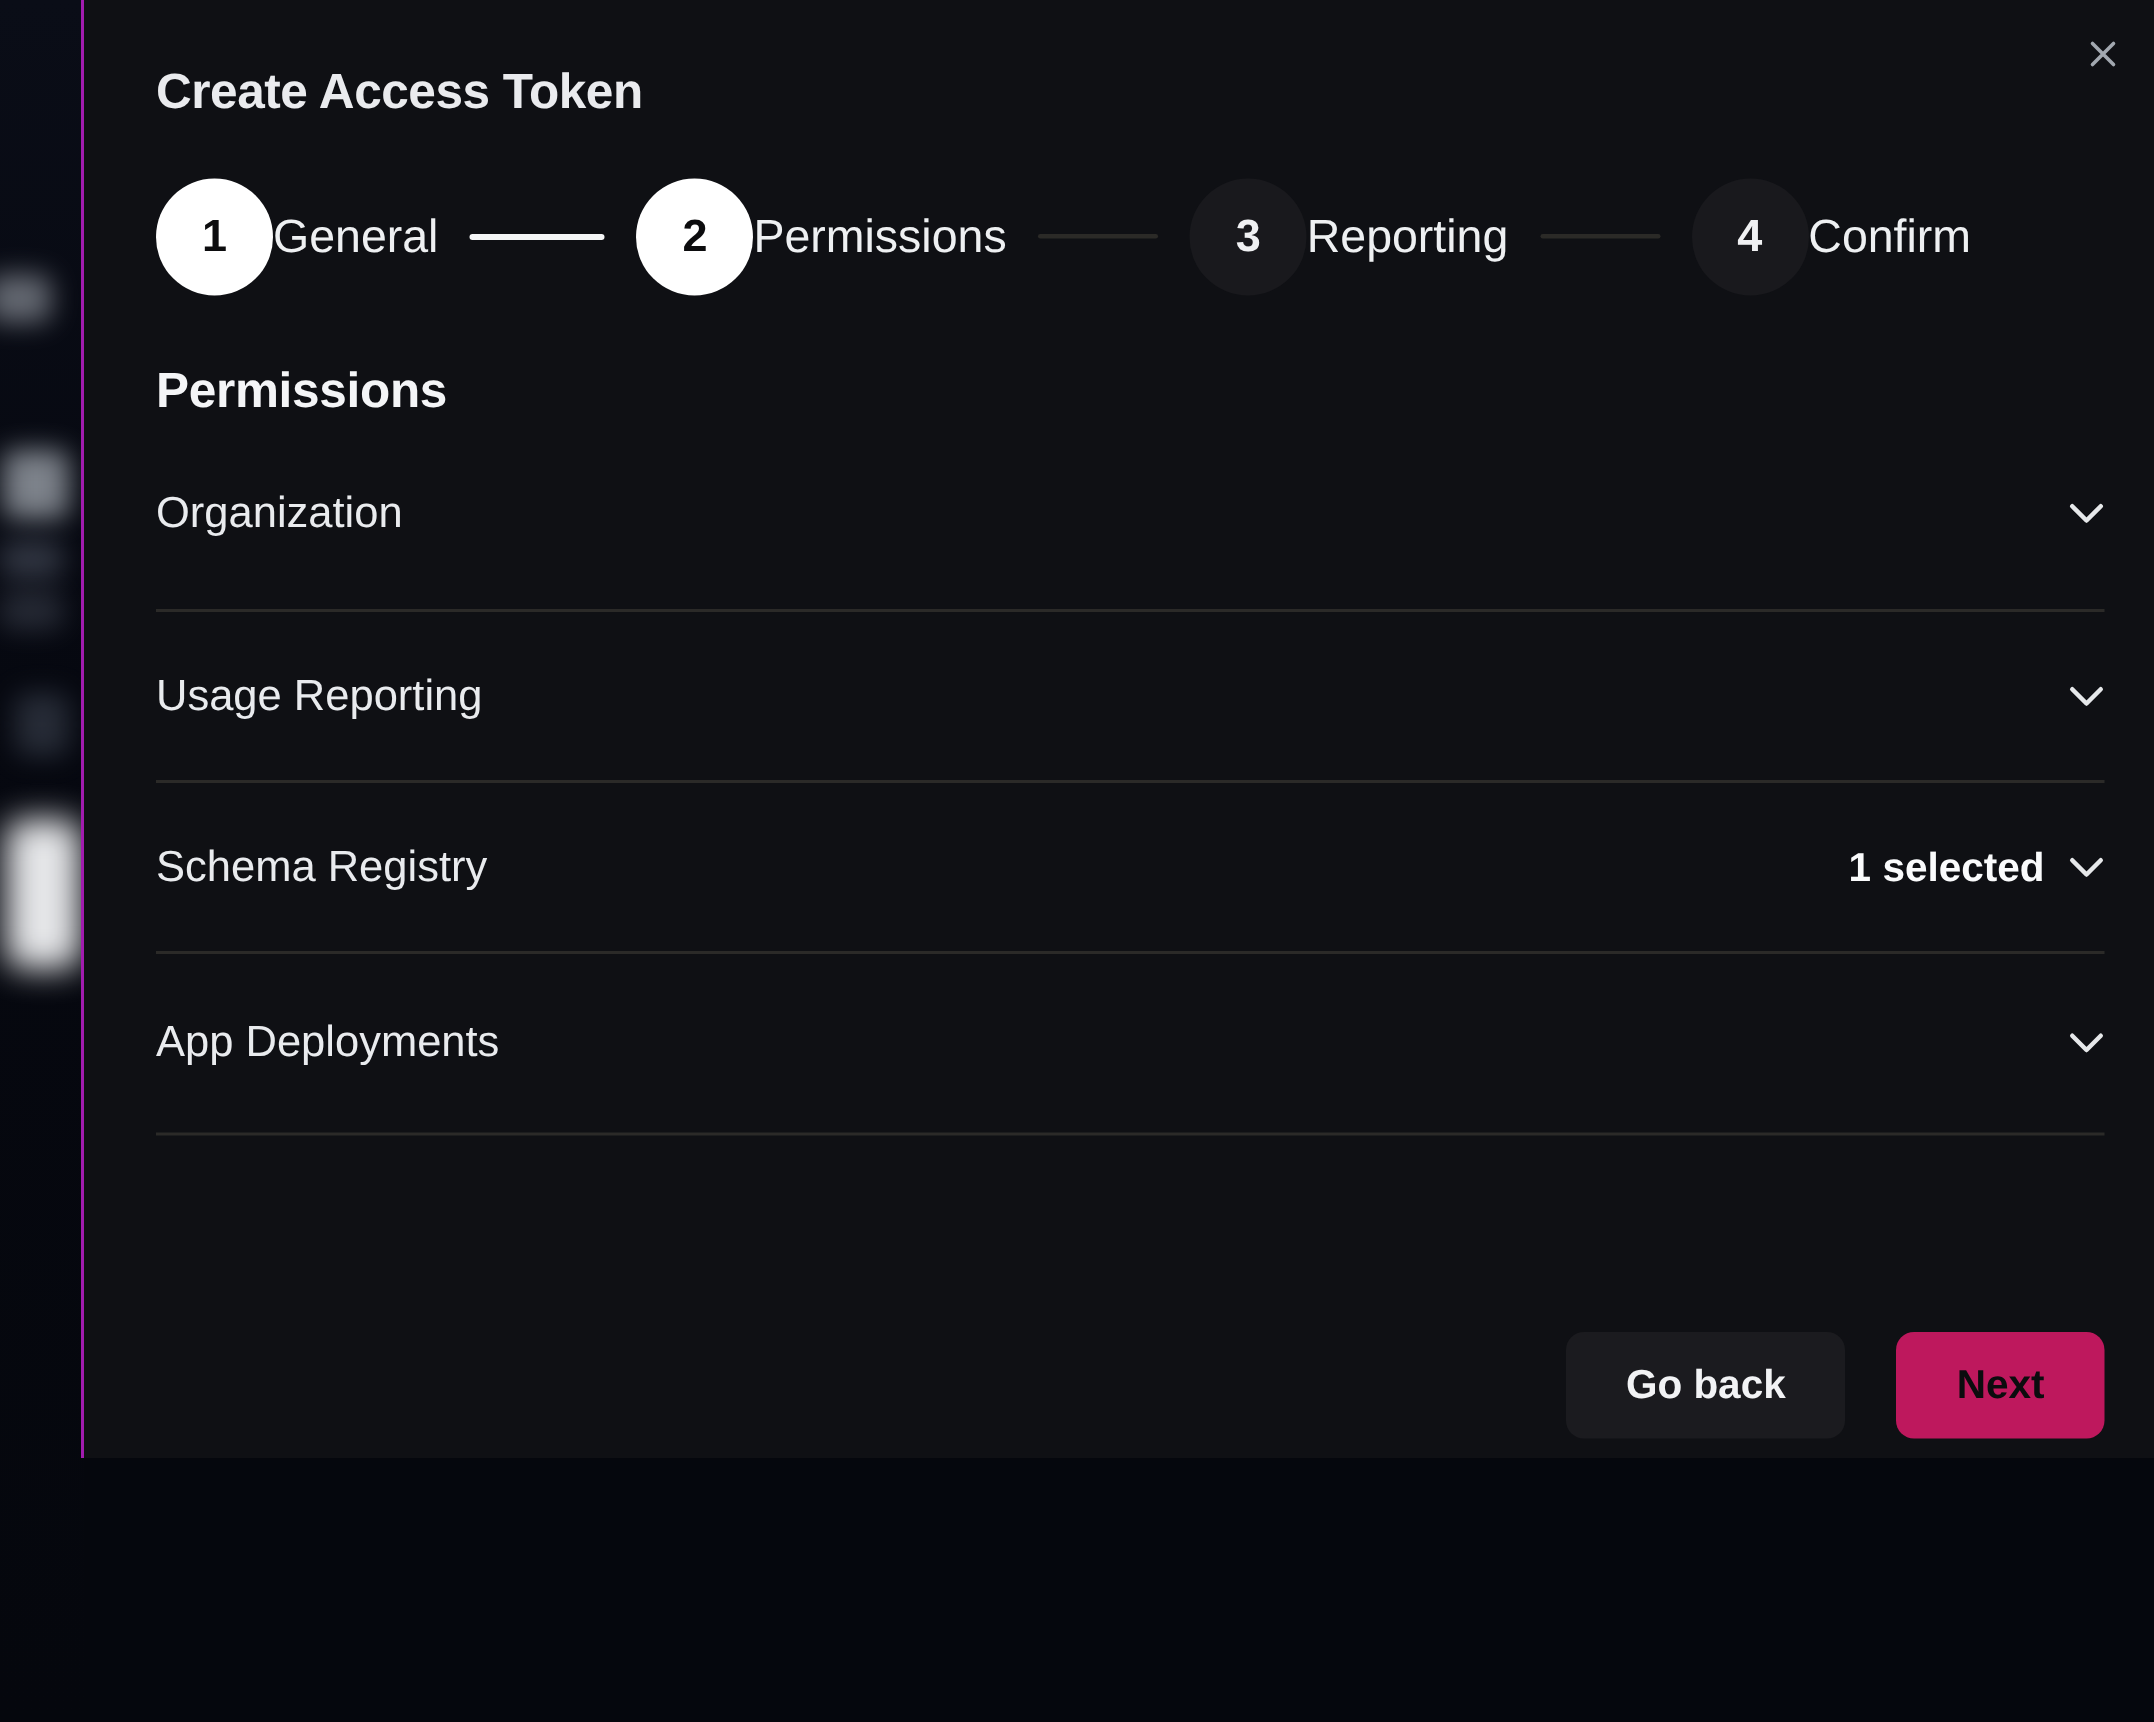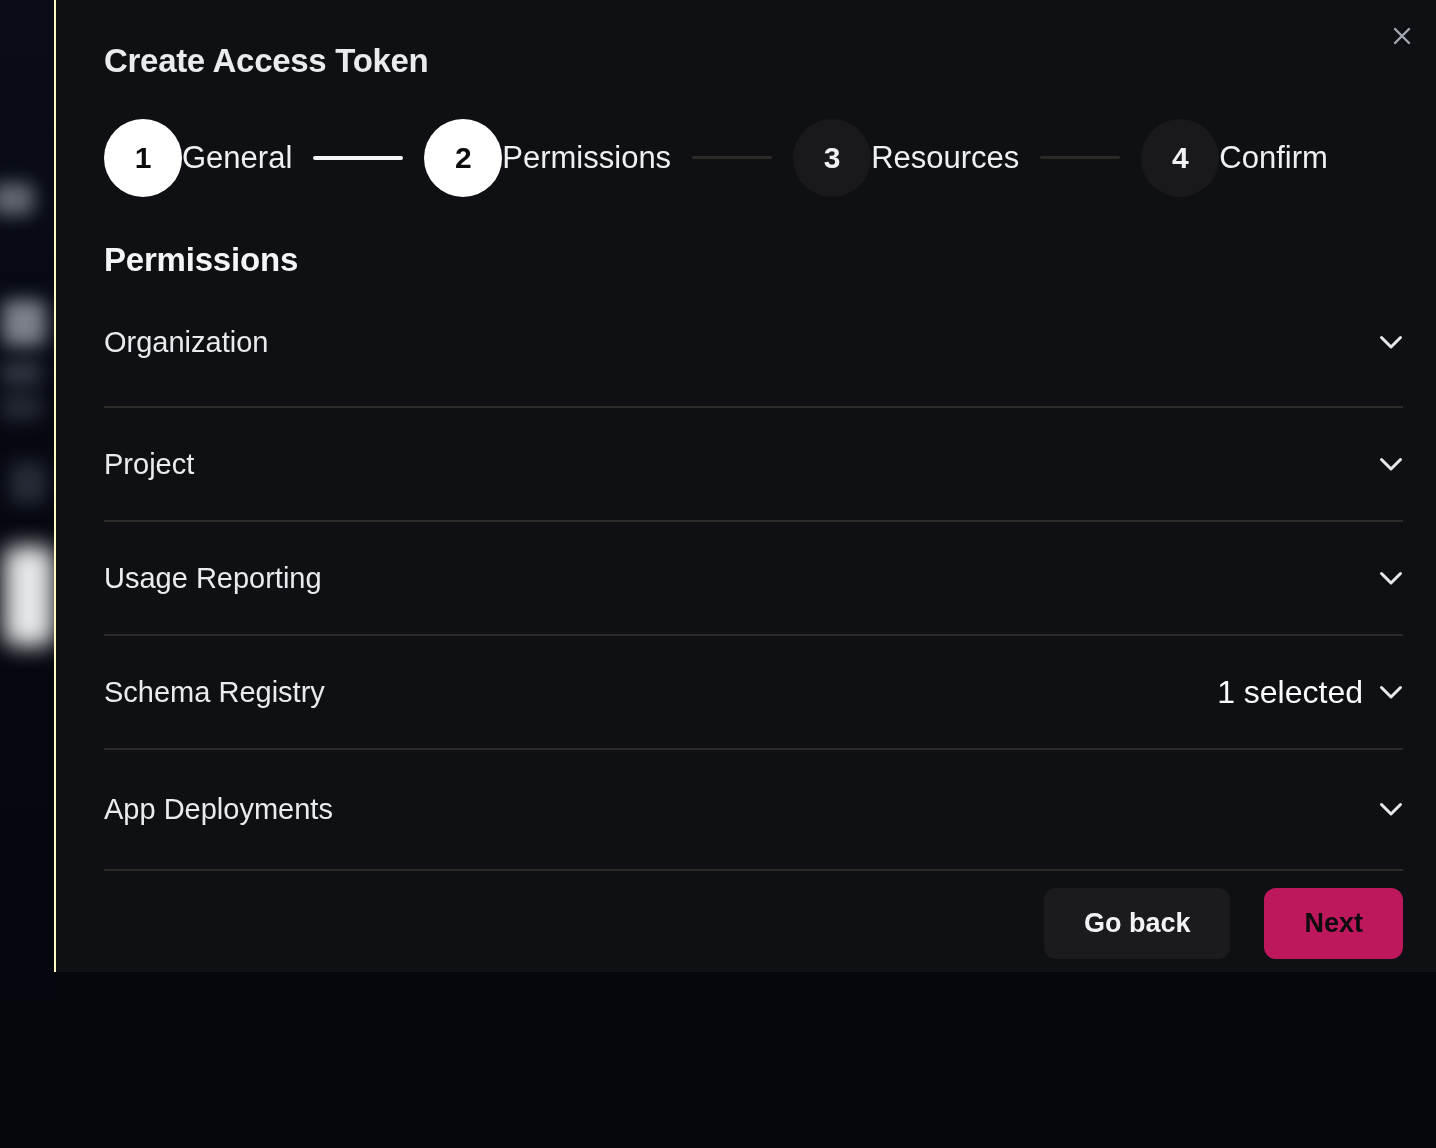--- a/index.html
+++ b/index.html
@@ -23,21 +23,21 @@
   .blob-3 { left: 0px;  top: 360px; width: 42px; height: 26px; background: #596070; opacity: .5; }
   .blob-4 { left: 0px;  top: 394px; width: 42px; height: 26px; background: #4c5260; opacity: .45; }
   .blob-5 { left: 10px; top: 462px; width: 36px; height: 42px; background: #3c4350; opacity: .6; }
   .blob-6 { left: 4px;  top: 546px; width: 50px; height: 100px; background: #f2f3f5; opacity: .95; filter: blur(11px); border-radius: 12px; }
 
   
   .modal {
     position: absolute; left: 54px; top: 0;
     width: 1382px; height: 972px;
     background: #0f1014;
-    border-left: 2px solid #fef9c3;
+    border-left: 2px solid #a21caf;
     padding: 0 33px 0 48px;
   }
   .close-btn {
     position: absolute; top: 22px; right: 20px;
     width: 28px; height: 28px;
     display: flex; align-items: center; justify-content: center;
     cursor: pointer; background: none; border: none;
   }
 
   .modal-title {
@@ -86,21 +86,21 @@
     display: flex; align-items: center; justify-content: space-between;
     border-bottom: 2px solid #2b2a28;
     cursor: pointer;
   }
   .acc-row.first { height: 129px; }
   .acc-row.last  { height: 121px; }
   .acc-label {
     font-size: 29px; font-weight: 500; color: #e9ebee;
   }
   .acc-right { display: flex; align-items: center; gap: 16px; }
-  .acc-count { font-size: 32px; font-weight: 400; color: #fafbfc; }
+  .acc-count { font-size: 27px; font-weight: 700; color: #fafbfc; }
   .acc-count:empty { display: none; }
   .chev { display: flex; align-items: center; }
 
   
   .footer {
     position: absolute; right: 33px; bottom: 13px;
     display: flex; gap: 34px;
   }
   .btn {
     height: 71px; border: none; border-radius: 12px;
@@ -139,21 +139,21 @@
       <div class="step-label">General</div>
     </div>
     <div class="connector lit"></div>
     <div class="step active">
       <div class="step-circle">2</div>
       <div class="step-label">Permissions</div>
     </div>
     <div class="connector dim"></div>
     <div class="step upcoming">
       <div class="step-circle">3</div>
-      <div class="step-label">Resources</div>
+      <div class="step-label">Reporting</div>
     </div>
     <div class="connector dim"></div>
     <div class="step upcoming">
       <div class="step-circle">4</div>
       <div class="step-label">Confirm</div>
     </div>
   </div>
 
   <h2 class="section-heading">Permissions</h2>
 
@@ -164,31 +164,20 @@
       <span class="acc-right">
 
         <span class="chev">
           <svg width="24" height="15" viewBox="0 0 24 15">
               <path d="M2.5 2.5 L12 12 L21.5 2.5" fill="none" stroke="#e6e8ea" stroke-width="3" stroke-linecap="round" stroke-linejoin="round"></path>
             </svg>
         </span>
       </span>
     </div>
 
-    <div class="acc-row">
-      <span class="acc-label">Project</span>
-      <span class="acc-right">
-
-        <span class="chev">
-          <svg width="24" height="15" viewBox="0 0 24 15">
-              <path d="M2.5 2.5 L12 12 L21.5 2.5" fill="none" stroke="#e6e8ea" stroke-width="3" stroke-linecap="round" stroke-linejoin="round"></path>
-            </svg>
-        </span>
-      </span>
-    </div>
 
     <div class="acc-row">
       <span class="acc-label">Usage Reporting</span>
       <span class="acc-right">
 
         <span class="chev">
           <svg width="24" height="15" viewBox="0 0 24 15">
               <path d="M2.5 2.5 L12 12 L21.5 2.5" fill="none" stroke="#e6e8ea" stroke-width="3" stroke-linecap="round" stroke-linejoin="round"></path>
             </svg>
         </span>

